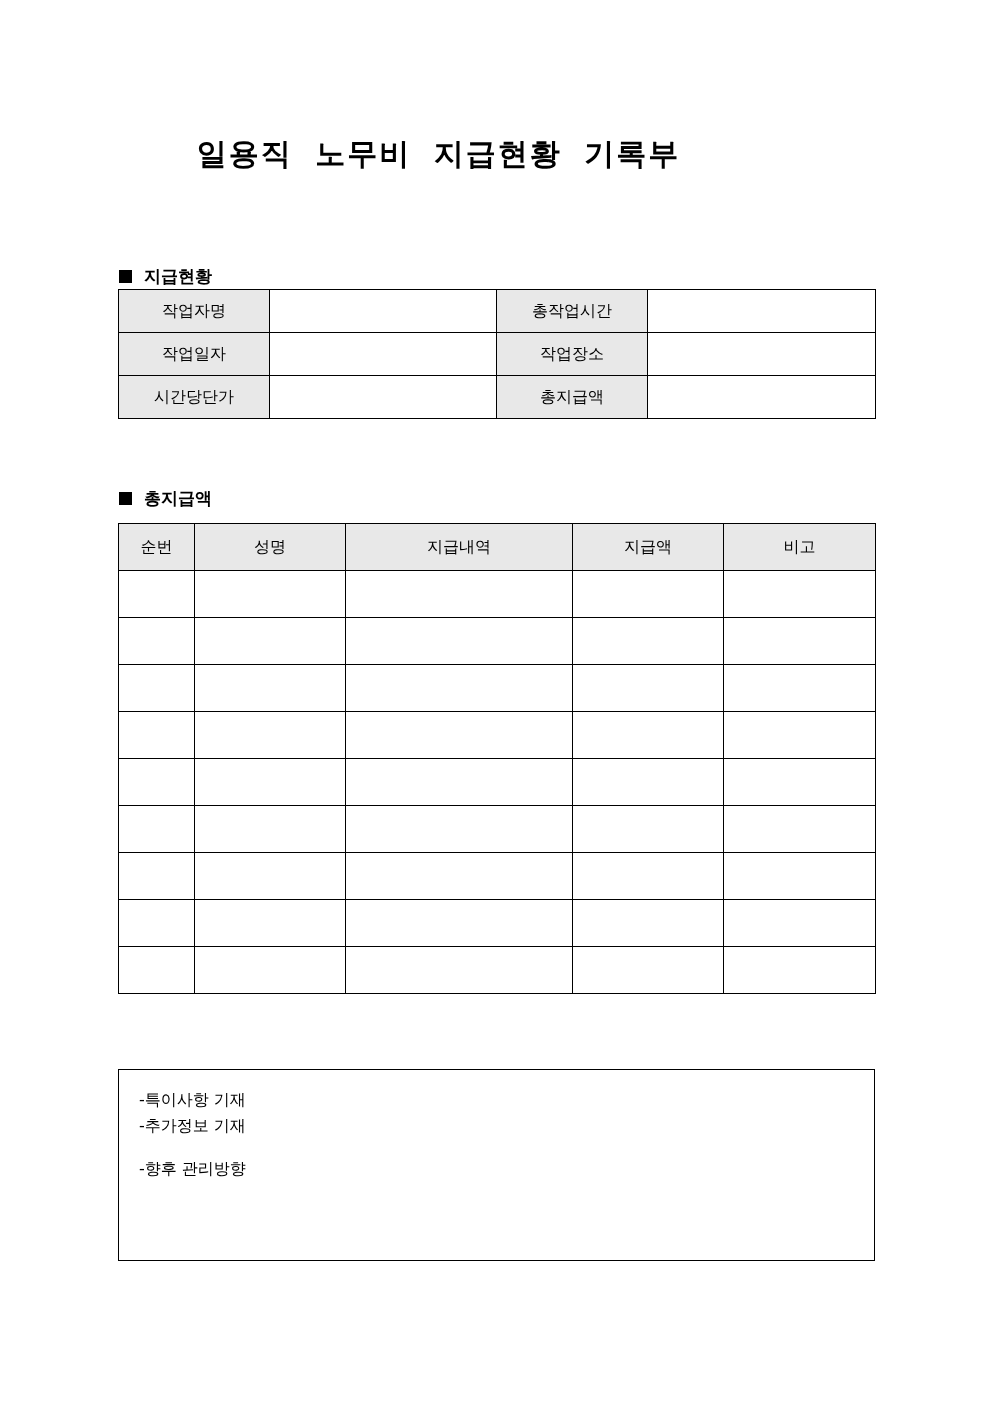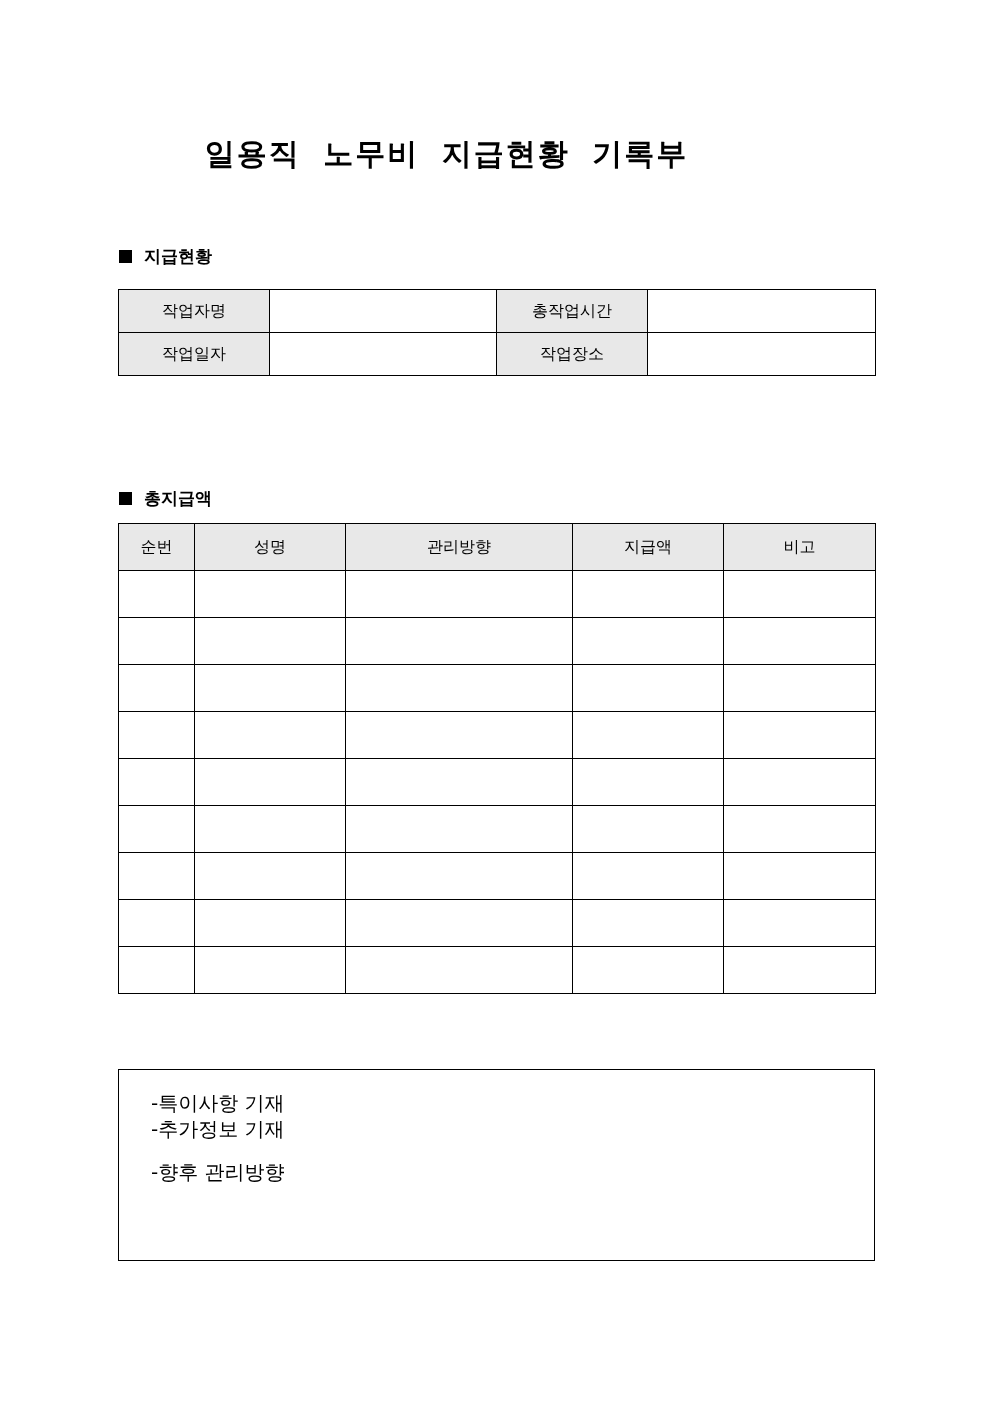--- a/index.html
+++ b/index.html
@@ -1,48 +1,48 @@
 <!DOCTYPE html>
 <html><head>
   <meta charset="utf-8">
   <style>
     html, body { margin: 0; padding: 0; background: #ffffff; }
     body {
       width: 992px; height: 1403px; position: relative; overflow: hidden;
       font-family: "DejaVu Sans", "Liberation Sans", sans-serif; color: #000;
     }
     .title {
-      position: absolute; left: 8px; top: 134px; width: 829px; text-align: center;
+      position: absolute; left: 0; top: 134px; width: 829px; text-align: center;
       font-size: 30px; font-weight: bold; letter-spacing: 2px; word-spacing: 10px; padding-left: 24px;
     }
     .section-head {
       position: absolute; left: 119px; font-size: 17px; font-weight: bold;
       display: flex; align-items: center;
     }
     .section-head .sq {
       display: inline-block; width: 13px; height: 13px; background: #000; margin-right: 12px;
     }
     table { border-collapse: collapse; position: absolute; left: 118px; width: 757px; table-layout: fixed; }
     td, th { border: 1px solid #000; font-size: 16px; font-weight: normal; text-align: center; padding: 0; }
     .hdr { background: #e8e8e8; }
     .summary td { height: 42px; }
     .detail th { height: 46px; background: #e8e8e8; margin-left: 15px; }
     .detail td { height: 46px; }
     .notes {
       position: absolute; left: 118px; top: 1069px; width: 755px; height: 190px;
       border: 1px solid #000; box-sizing: content-box;
     }
-    .notes .line { position: absolute; left: 32px; font-size: 20px; }
+    .notes .line { position: absolute; left: 20px; font-size: 16px; }
   </style>
 </head>
 <body>
 
 <div class="title">일용직 노무비 지급현황 기록부</div>
 
-<div class="section-head" style="top:245px;justify-content:center;">
+<div class="section-head" style="top:265px;justify-content:center;">
   <span class="sq"></span>
   <span>지급현황</span>
 </div>
 
 <table class="summary" style="top:289px;">
   <colgroup>
       <col style="width:151px">
       <col style="width:227px">
       <col style="width:151px">
       <col style="width:228px">
@@ -53,41 +53,47 @@
     <td></td>
     <td class="hdr">총작업시간</td>
     <td></td>
   </tr>
   <tr>
     <td class="hdr">작업일자</td>
     <td></td>
     <td class="hdr">작업장소</td>
     <td></td>
   </tr>
+  <tr>
+    <td class="hdr">시간당단가</td>
+    <td></td>
+    <td class="hdr">총지급액</td>
+    <td></td>
+  </tr>
 </tbody>
   </table>
 
 <div class="section-head" style="top:487px;">
   <span class="sq"></span>
   <span>총지급액</span>
 </div>
 
 <table class="detail" style="top:523px;">
   <colgroup>
       <col style="width:76px">
       <col style="width:151px">
       <col style="width:227px">
       <col style="width:151px">
       <col style="width:152px">
     </colgroup>
   <tbody>
       <tr>
     <th>순번</th>
     <th>성명</th>
-    <th>관리방향</th>
+    <th>지급내역</th>
     <th>지급액</th>
     <th>비고</th>
   </tr>
   </tbody>
     <tbody id="detail-body">
       <tr>
         <td></td>
         <td></td>
         <td></td>
         <td></td>

